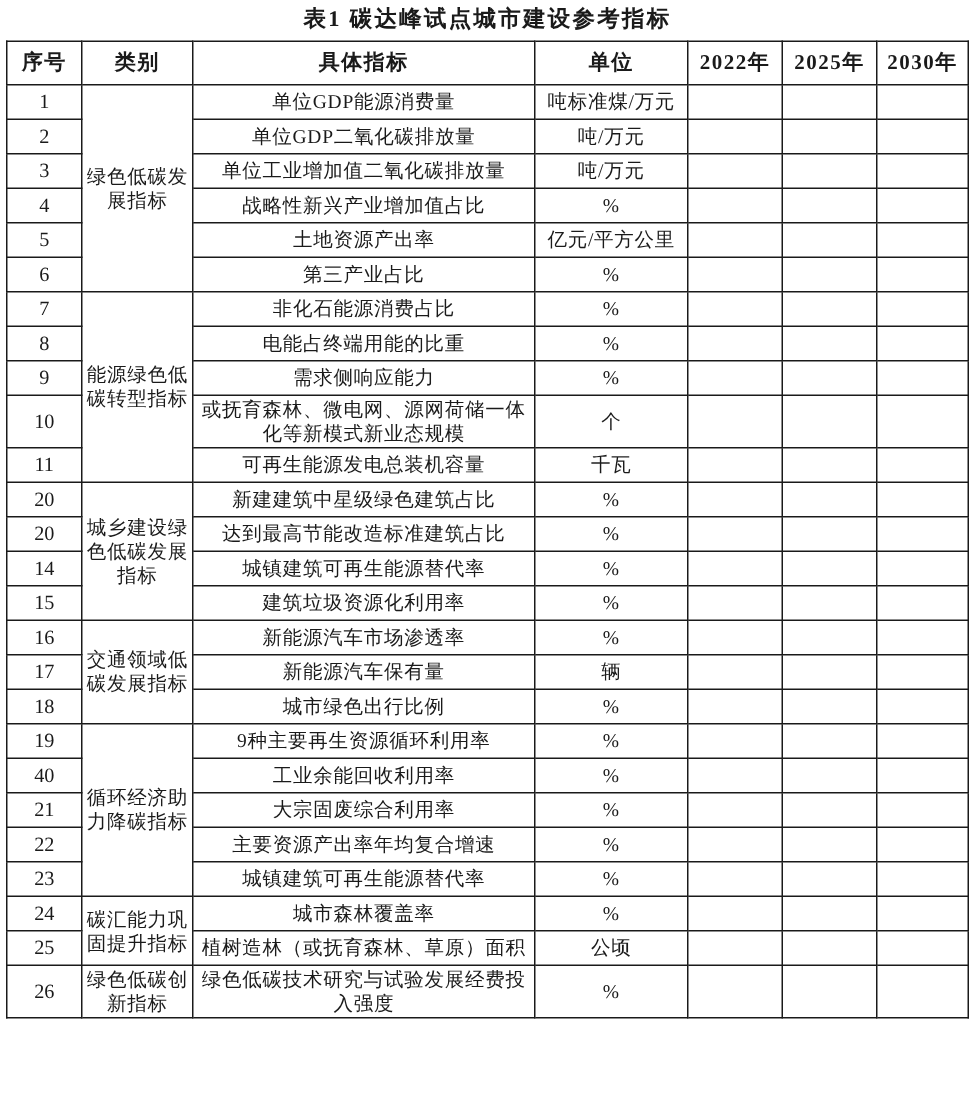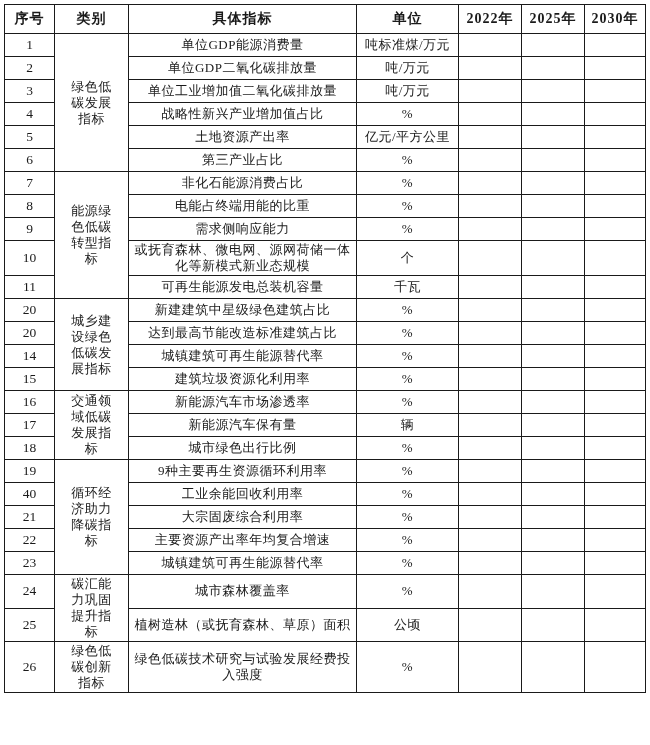--- a/index.html
+++ b/index.html
@@ -39,29 +39,30 @@
     font-weight: bold;
     height: 29px;
     letter-spacing: 1px;
   }
   .ref-table td {
     font-size: 13px;
     height: 23px;
     line-height: 16px;
   }
   td.col-no { font-size: 13.5px; }
-  td.col-cat { letter-spacing: 0.5px; padding: 1px 14px; }
+  td.col-cat { letter-spacing: 0.5px; padding: 1px 0; }
   td.col-ind { letter-spacing: 0.5px; }
   td.col-unit { letter-spacing: 0.5px; }
   td.col-val { background: #ffffff; }
 </style>
 </head>
 <body>
 
 <div class="page">
+  <div class="doc-title">表1 碳达峰试点城市建设参考指标</div>
   <table class="ref-table">
     <colgroup>
       <col style="width:50px">
       <col style="width:74px">
       <col style="width:228px">
       <col style="width:102px">
       <col style="width:63px">
       <col style="width:63px">
       <col style="width:61px">
     </colgroup>

